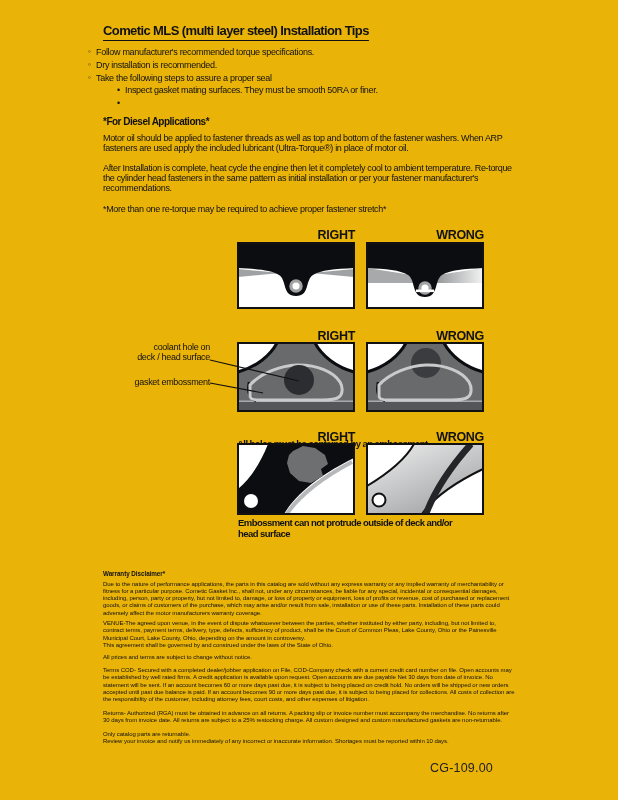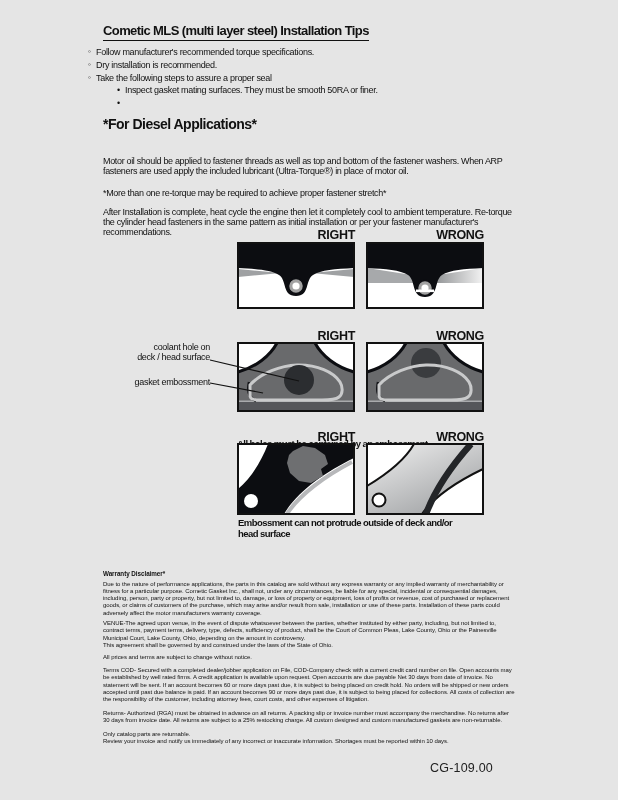--- a/index.html
+++ b/index.html
@@ -1,33 +1,33 @@
 <!DOCTYPE html>
 <html style="--ink: #111111; --diagram-dark: #0c0d11; --gasket-gray: #696a6c; --emboss-light: #c9cacb; --hole-dark: #2b2d30; --deck-gray: #9fa1a3;"><head>
 <meta charset="utf-8">
 <style>
   html,body{margin:0;padding:0;background:#ffffff;}
   .page{
-    position:relative;width:618px;height:800px;background:#e5e5e5;overflow:hidden;
+    position:relative;width:618px;height:800px;background:#eab308;overflow:hidden;
     font-family:"Liberation Sans","DejaVu Sans",sans-serif;color:var(--ink,#111);
   }
   
   .doc-title{
     position:absolute;left:103px;top:23px;
     font-size:13px;font-weight:bold;letter-spacing:-0.6px;
     border-bottom:1.6px solid var(--ink,#111);padding-bottom:2px;display:inline-block;
   }
   .bullets{position:absolute;left:88px;top:46px;width:440px;font-size:9px;letter-spacing:-0.3px;}
   .b-row{display:flex;line-height:12.8px;}
   .b-row .mark{width:8px;flex:0 0 8px;font-size:8px;}
   .b-sub{margin-left:29px;}
   .b-sub .mark{font-size:9px;}
   
   .diesel{position:absolute;left:103px;top:116px;width:414px;}
-  .diesel-h{font-size:14px;font-weight:bold;letter-spacing:-0.5px;margin:0 0 24px 0;}
+  .diesel-h{font-size:10px;font-weight:bold;letter-spacing:-0.5px;margin:0 0 6px 0;}
   .para{font-size:9px;line-height:10.3px;letter-spacing:-0.33px;margin:0 0 9px 0;}
   .para.last{margin-top:11px;}
   
   .dg-label{position:absolute;width:118px;text-align:right;font-size:12.5px;font-weight:bold;letter-spacing:-0.3px;}
   .dg-box{position:absolute;width:118px;}
   .dg-box svg{display:block;width:118px;}
   .dg-cap{position:absolute;font-size:9.5px;font-weight:bold;letter-spacing:-0.55px;line-height:11px;}
   .side-label{position:absolute;left:95px;width:115px;text-align:right;font-size:9px;letter-spacing:-0.3px;line-height:9.6px;}
   .leader{position:absolute;left:208px;top:352px;pointer-events:none;}
   
@@ -65,22 +65,22 @@
       <span>Inspect gasket mating surfaces.  They must be smooth 50RA or finer.</span>
     </div>
     <div class="b-row b-sub">
       <span class="mark">•</span>
     </div>
   </div>
 
   <div class="diesel">
     <div class="diesel-h">*For Diesel Applications*</div>
     <div class="para">Motor oil should be applied to fastener threads as well as top and bottom of the fastener washers. When ARP fasteners are used apply the included lubricant (Ultra-Torque®) in place of motor oil.</div>
+    <div class="para">After Installation is complete, heat cycle the engine then let it completely cool to ambient temperature. Re-torque the cylinder head fasteners in the same pattern as initial installation or per your fastener manufacturer's recommendations.</div>
     <div class="para last">*More than one re-torque may be required to achieve proper fastener stretch*</div>
-    <div class="para">After Installation is complete, heat cycle the engine then let it completely cool to ambient temperature. Re-torque the cylinder head fasteners in the same pattern as initial installation or per your fastener manufacturer's recommendations.</div>
   </div>
 
   <div class="dg-label" style="left:237px;top:228px;">RIGHT</div>
   <div class="dg-label" style="left:366px;top:228px;">WRONG</div>
 
   <div class="dg-box" style="left:237px;top:242px;">
     <svg viewBox="0 0 118 67">
       <rect x="1" y="1" width="116" height="65" fill="#ffffff"></rect>
       <polygon points="1,27 44,31 1,35" style="fill:var(--deck-gray,#9fa1a3)"></polygon>
       <polygon points="117,27 74,31 117,35" style="fill:var(--deck-gray,#9fa1a3)"></polygon>

